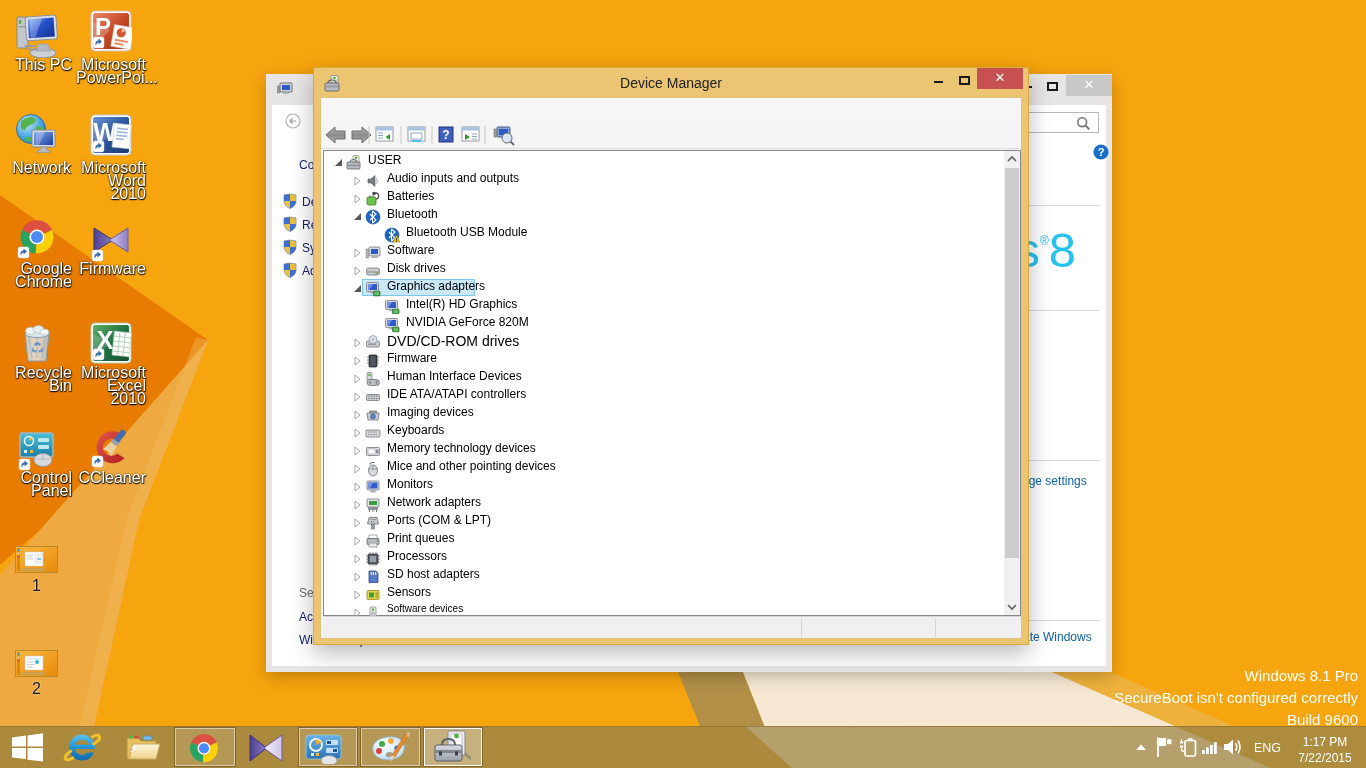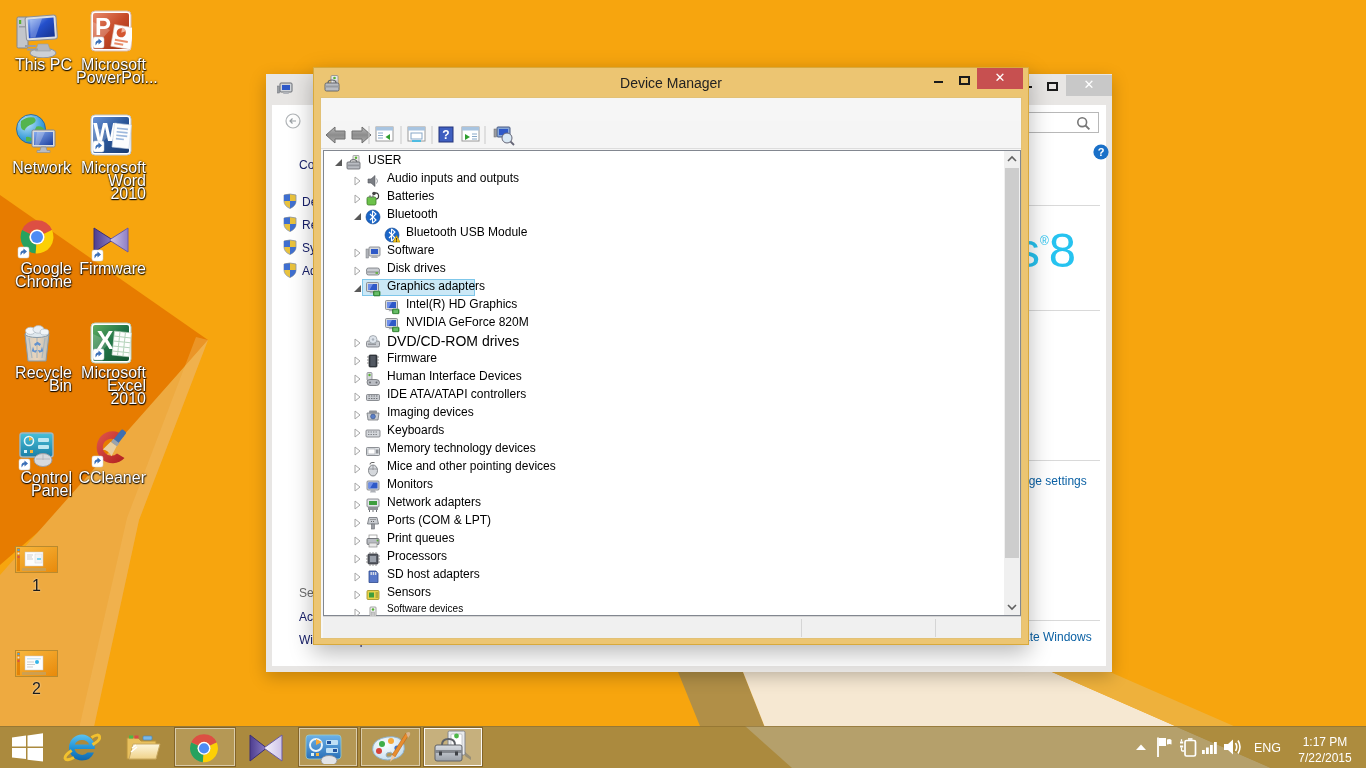--- a/index.html
+++ b/index.html
@@ -803,12 +803,14 @@
         <rect x="12" y="2" width="2.8" height="12" fill="#fff"></rect>
       </g>
 <g transform="translate(96,4)">
         <path d="M0 6 L4 6 L9 1.5 L9 16.5 L4 12 L0 12 Z" fill="#fff"></path>
         <path d="M11.5 5 Q14 9 11.5 13 M14 2.5 Q18 9 14 15.5" stroke="#fff" stroke-width="1.6" fill="none"></path>
       </g>
 </svg>
 <div class="abs" style="left:1254px;top:741px;color:#fff;font-size:12.5px">ENG</div>
 <div class="abs" style="left:1296px;top:735px;width:58px;color:#fff;font-size:12px;text-align:center">1:17 PM</div>
 <div class="abs" style="left:1292px;top:751px;width:66px;color:#fff;font-size:12px;text-align:center">7/22/2015</div>
+<div class="abs" style="right:8px;top:665px;color:#fff;font-size:15px;text-align:right;line-height:22px">
+Windows 8.1 Pro<br>SecureBoot isn't configured correctly<br>Build 9600</div>
 </div>
 </body></html>

